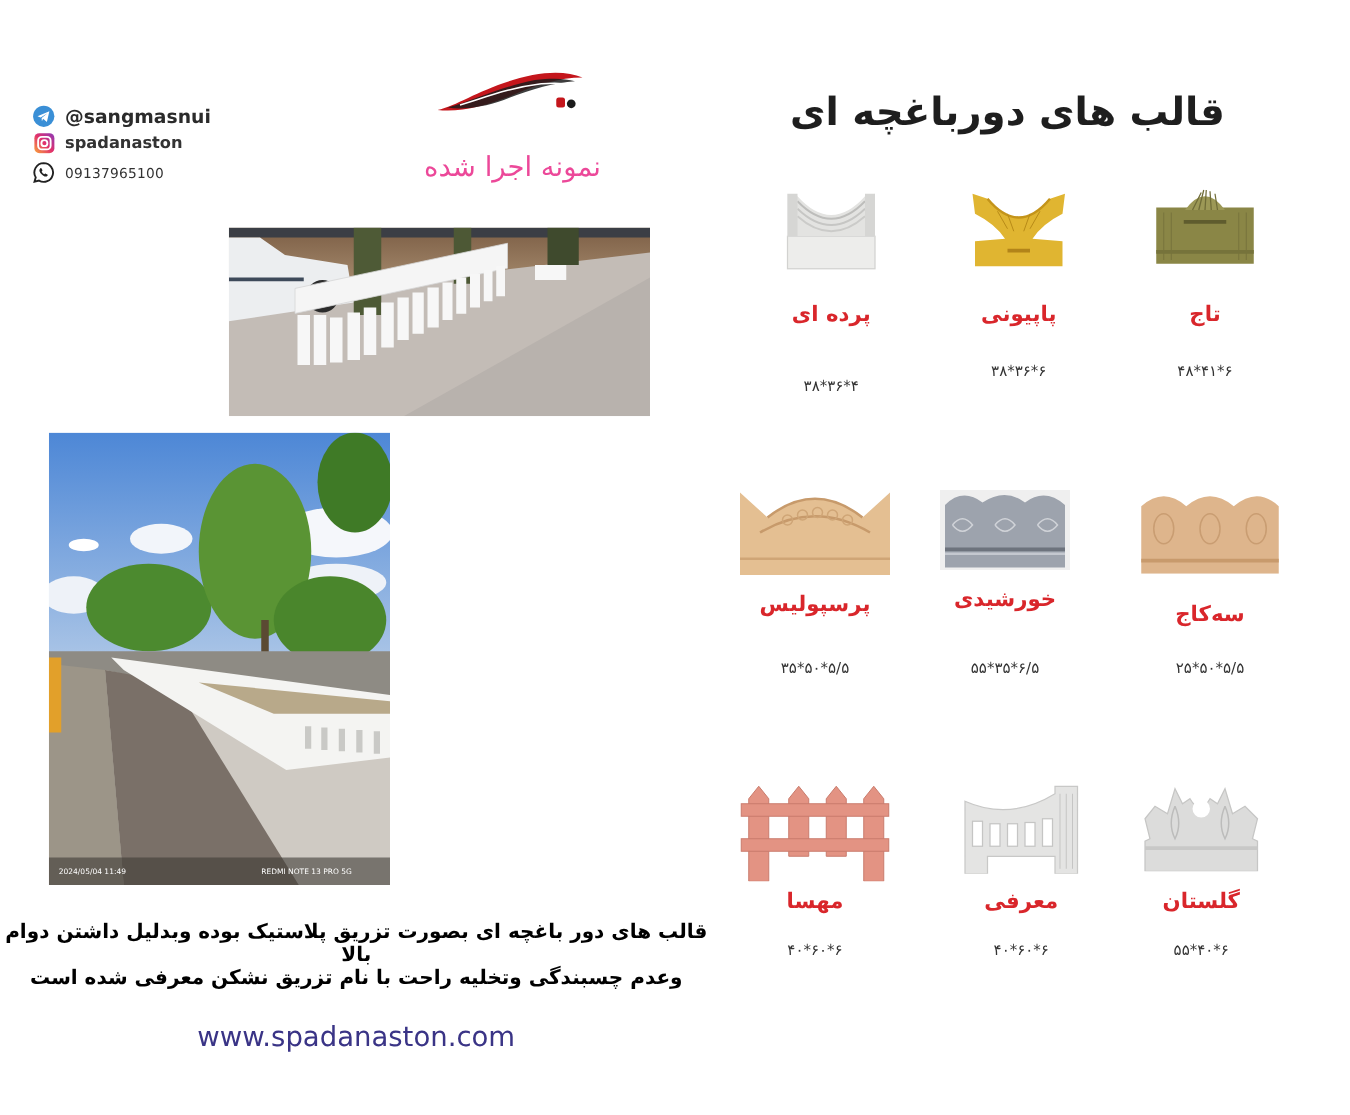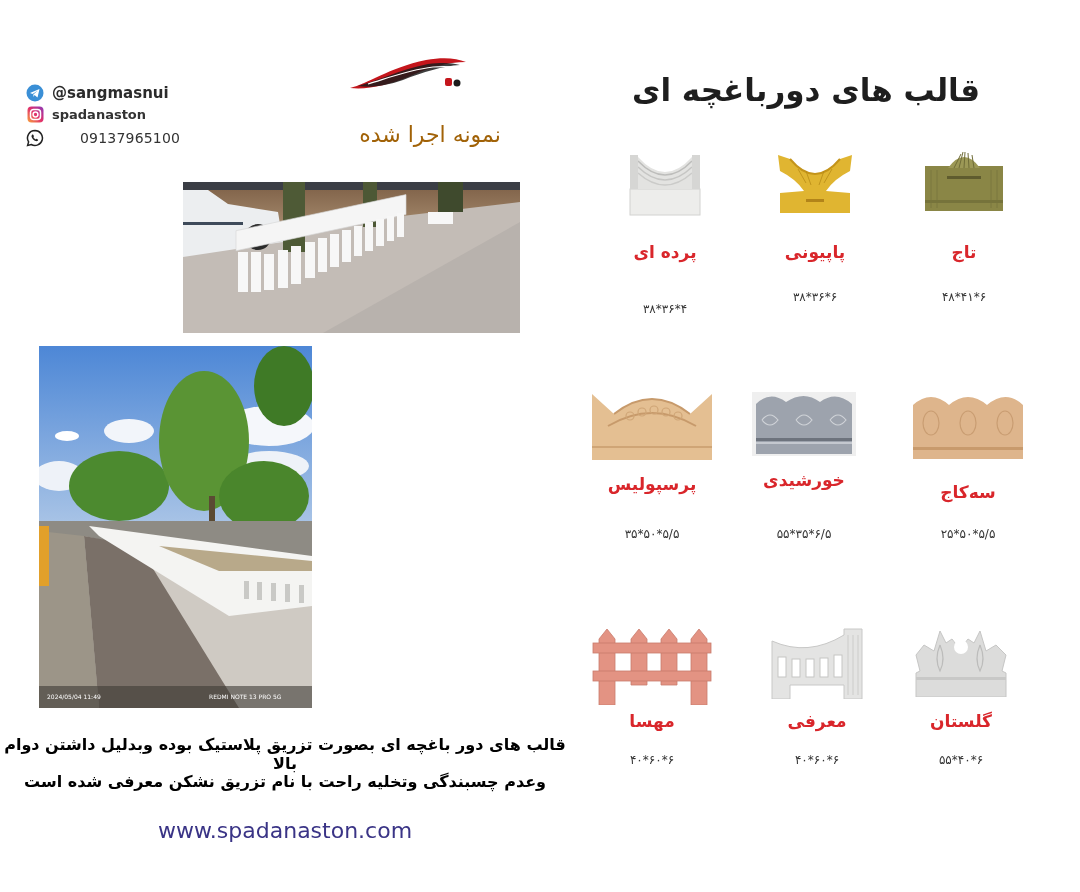--- a/index.html
+++ b/index.html
@@ -6,24 +6,24 @@
   body{width:1080px;height:892px;position:relative;overflow:hidden;font-family:"DejaVu Sans",sans-serif;color:#222;}
   .abs{position:absolute;}
   
   .contact{position:absolute;left:26px;display:flex;align-items:center;gap:8px;}
   .contact .ic{width:18px;height:18px;display:inline-flex;align-items:center;justify-content:center;}
   .c-tg{top:84px;}
   .c-tg .txt{font-family:"DejaVu Sans",sans-serif;font-weight:bold;font-size:15px;color:#2b2b2b;}
   .c-ig{top:105px;}
   .c-ig .txt{font-size:13px;color:#333;font-weight:bold;}
   .c-wa{top:129px;}
-  .c-wa .txt{font-size:14px;color:#333;letter-spacing:0.2px;margin-left:28px;}
+  .c-wa .txt{font-size:11px;color:#333;letter-spacing:0.2px;}
   
   .logo{left:348px;top:50px;width:122px;height:50px;}
-  .sample-title{left:330px;top:122px;width:200px;text-align:center;direction:rtl;font-size:22px;color:#a16207;font-family:"DejaVu Sans",sans-serif;}
+  .sample-title{left:310px;top:122px;width:200px;text-align:center;direction:rtl;font-size:22px;color:#ec4899;font-family:"DejaVu Sans",sans-serif;}
   
   .main-title{left:610px;top:72px;width:370px;text-align:right;direction:rtl;font-size:31px;font-weight:bold;color:#1e1e1e;}
   
   .photo{position:absolute;overflow:hidden;}
   .photo1{left:183px;top:182px;width:337px;height:151px;}
   .photo2{left:39px;top:346px;width:273px;height:362px;}
   
   .product{position:absolute;width:150px;text-align:center;}
   .product .pimg{position:absolute;left:50%;transform:translateX(-50%);}
   .product .pname{position:absolute;left:0;right:0;direction:rtl;color:#d9262b;font-weight:bold;font-size:17px;}

